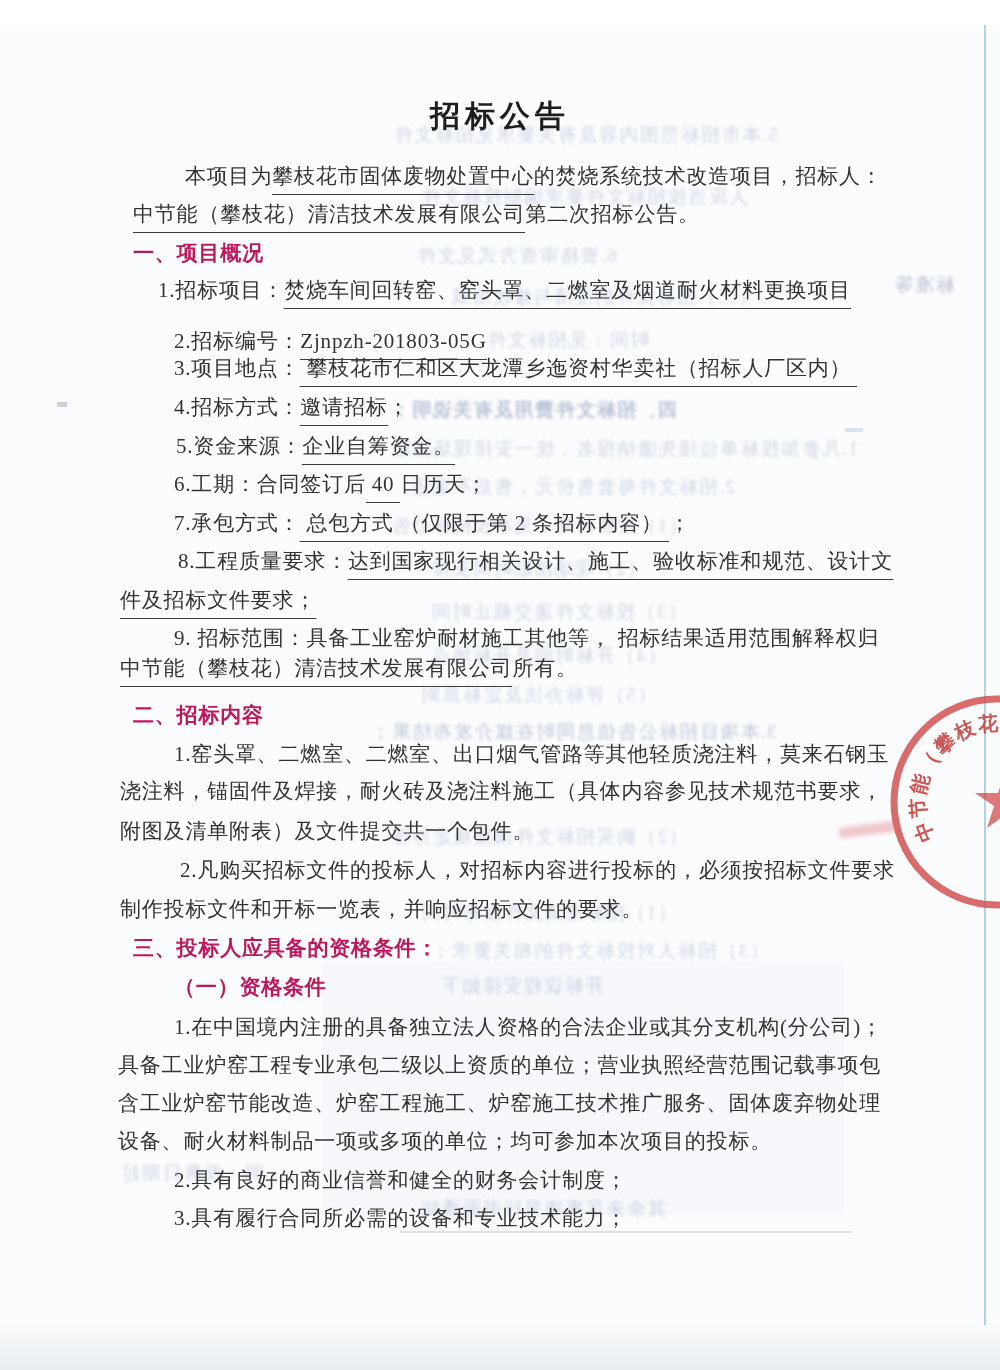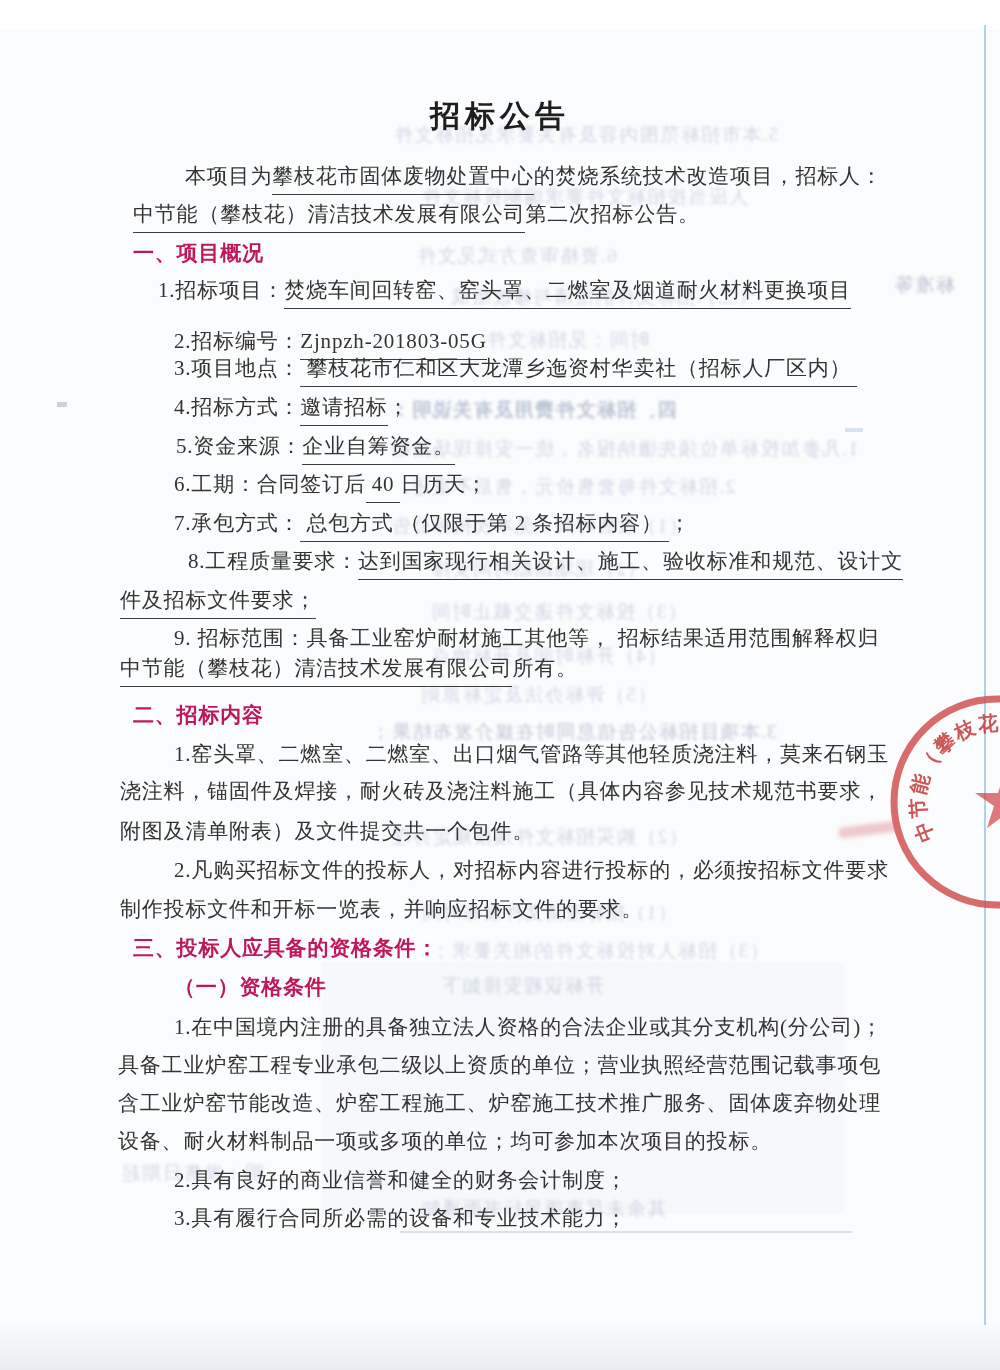--- a/index.html
+++ b/index.html
@@ -77,29 +77,29 @@
 <div class="ln" style="top:163px;left:185px;"><span>本项目为</span><span class="u">攀枝花市固体废物处置中心</span><span>的焚烧系统技术改造项目，招标人：</span></div>
 <div class="ln" style="top:201px;left:133px;font-family:Liberation Serif, serif;"><span></span><span class="u">中节能（攀枝花）清洁技术发展有限公司</span><span>第二次招标公告。</span></div>
 <div class="ln b" style="top:240px;left:133px;"><span>一、项目概况</span></div>
 <div class="ln" style="top:277px;left:158px;"><span>1.招标项目：</span><span class="u">焚烧车间回转窑、窑头罩、二燃室及烟道耐火材料更换项目</span></div>
 <div class="ln" style="top:316px;left:174px;margin-top:12px;"><span>2.招标编号：</span><span class="u">Zjnpzh-201803-05G</span></div>
 <div class="ln" style="top:355px;left:174px;"><span>3.项目地点：</span><span class="u"> 攀枝花市仁和区大龙潭乡迤资村华卖社（招标人厂区内） </span></div>
 <div class="ln" style="top:394px;left:174px;"><span>4.招标方式：</span><span class="u">邀请招标</span><span>；</span></div>
 <div class="ln" style="top:433px;left:176px;"><span>5.资金来源：</span><span class="u">企业自筹资金。</span></div>
 <div class="ln" style="top:471px;left:174px;"><span>6.工期：合同签订后</span><span class="u"> 40 </span><span>日历天；</span></div>
 <div class="ln" style="top:510px;left:174px;"><span>7.承包方式：</span><span class="u"> 总包方式 （仅限于第 2 条招标内容） </span><span>；</span></div>
-<div class="ln" style="top:548px;left:188px;"><span>8.工程质量要求：</span><span class="u">达到国家现行相关设计、施工、验收标准和规范、设计文</span></div>
+<div class="ln" style="top:548px;left:178px;"><span>8.工程质量要求：</span><span class="u">达到国家现行相关设计、施工、验收标准和规范、设计文</span></div>
 <div class="ln" style="top:587px;left:120px;"><span class="u">件及招标文件要求；</span></div>
 <div class="ln" style="top:625px;left:174px;"><span>9. 招标范围：具备工业窑炉耐材施工其他等， 招标结果适用范围解释权归</span></div>
 <div class="ln" style="top:655px;left:120px;"><span class="u">中节能（攀枝花）清洁技术发展有限公司</span><span>所有。</span></div>
 <div class="ln b" style="top:702px;left:133px;"><span>二、招标内容</span></div>
 <div class="ln" style="top:741px;left:174px;"><span>1.窑头罩、二燃室、二燃室、出口烟气管路等其他轻质浇注料，莫来石钢玉</span></div>
 <div class="ln" style="top:779px;left:120px;font-family:Liberation Mono, monospace;"><span>浇注料，锚固件及焊接，耐火砖及浇注料施工（具体内容参见技术规范书要求，</span></div>
 <div class="ln" style="top:818px;left:120px;"><span>附图及清单附表）及文件提交共一个包件。</span></div>
-<div class="ln" style="top:857px;left:174px;text-align:center;"><span>2.凡购买招标文件的投标人，对招标内容进行投标的，必须按招标文件要求</span></div>
+<div class="ln" style="top:857px;left:180px;text-align:center;"><span>2.凡购买招标文件的投标人，对招标内容进行投标的，必须按招标文件要求</span></div>
 <div class="ln" style="top:896px;left:120px;"><span>制作投标文件和开标一览表，并响应招标文件的要求。</span></div>
 <div class="ln b" style="top:935px;left:133px;"><span>三、投标人应具备的资格条件：</span></div>
 <div class="ln b" style="top:974px;left:174px;"><span>（一）资格条件</span></div>
 <div class="ln" style="top:1014px;left:174px;"><span>1.在中国境内注册的具备独立法人资格的合法企业或其分支机构(分公司)；</span></div>
 <div class="ln" style="top:1052px;left:118px;"><span>具备工业炉窑工程专业承包二级以上资质的单位；营业执照经营范围记载事项包</span></div>
 <div class="ln" style="top:1090px;left:118px;"><span>含工业炉窑节能改造、炉窑工程施工、炉窑施工技术推广服务、固体废弃物处理</span></div>
 <div class="ln" style="top:1128px;left:118px;"><span>设备、耐火材料制品一项或多项的单位；均可参加本次项目的投标。</span></div>
 <div class="ln" style="top:1167px;left:174px;"><span>2.具有良好的商业信誉和健全的财务会计制度；</span></div>
 <div class="ln" style="top:1205px;left:174px;"><span>3.具有履行合同所必需的设备和专业技术能力；</span></div>
 

